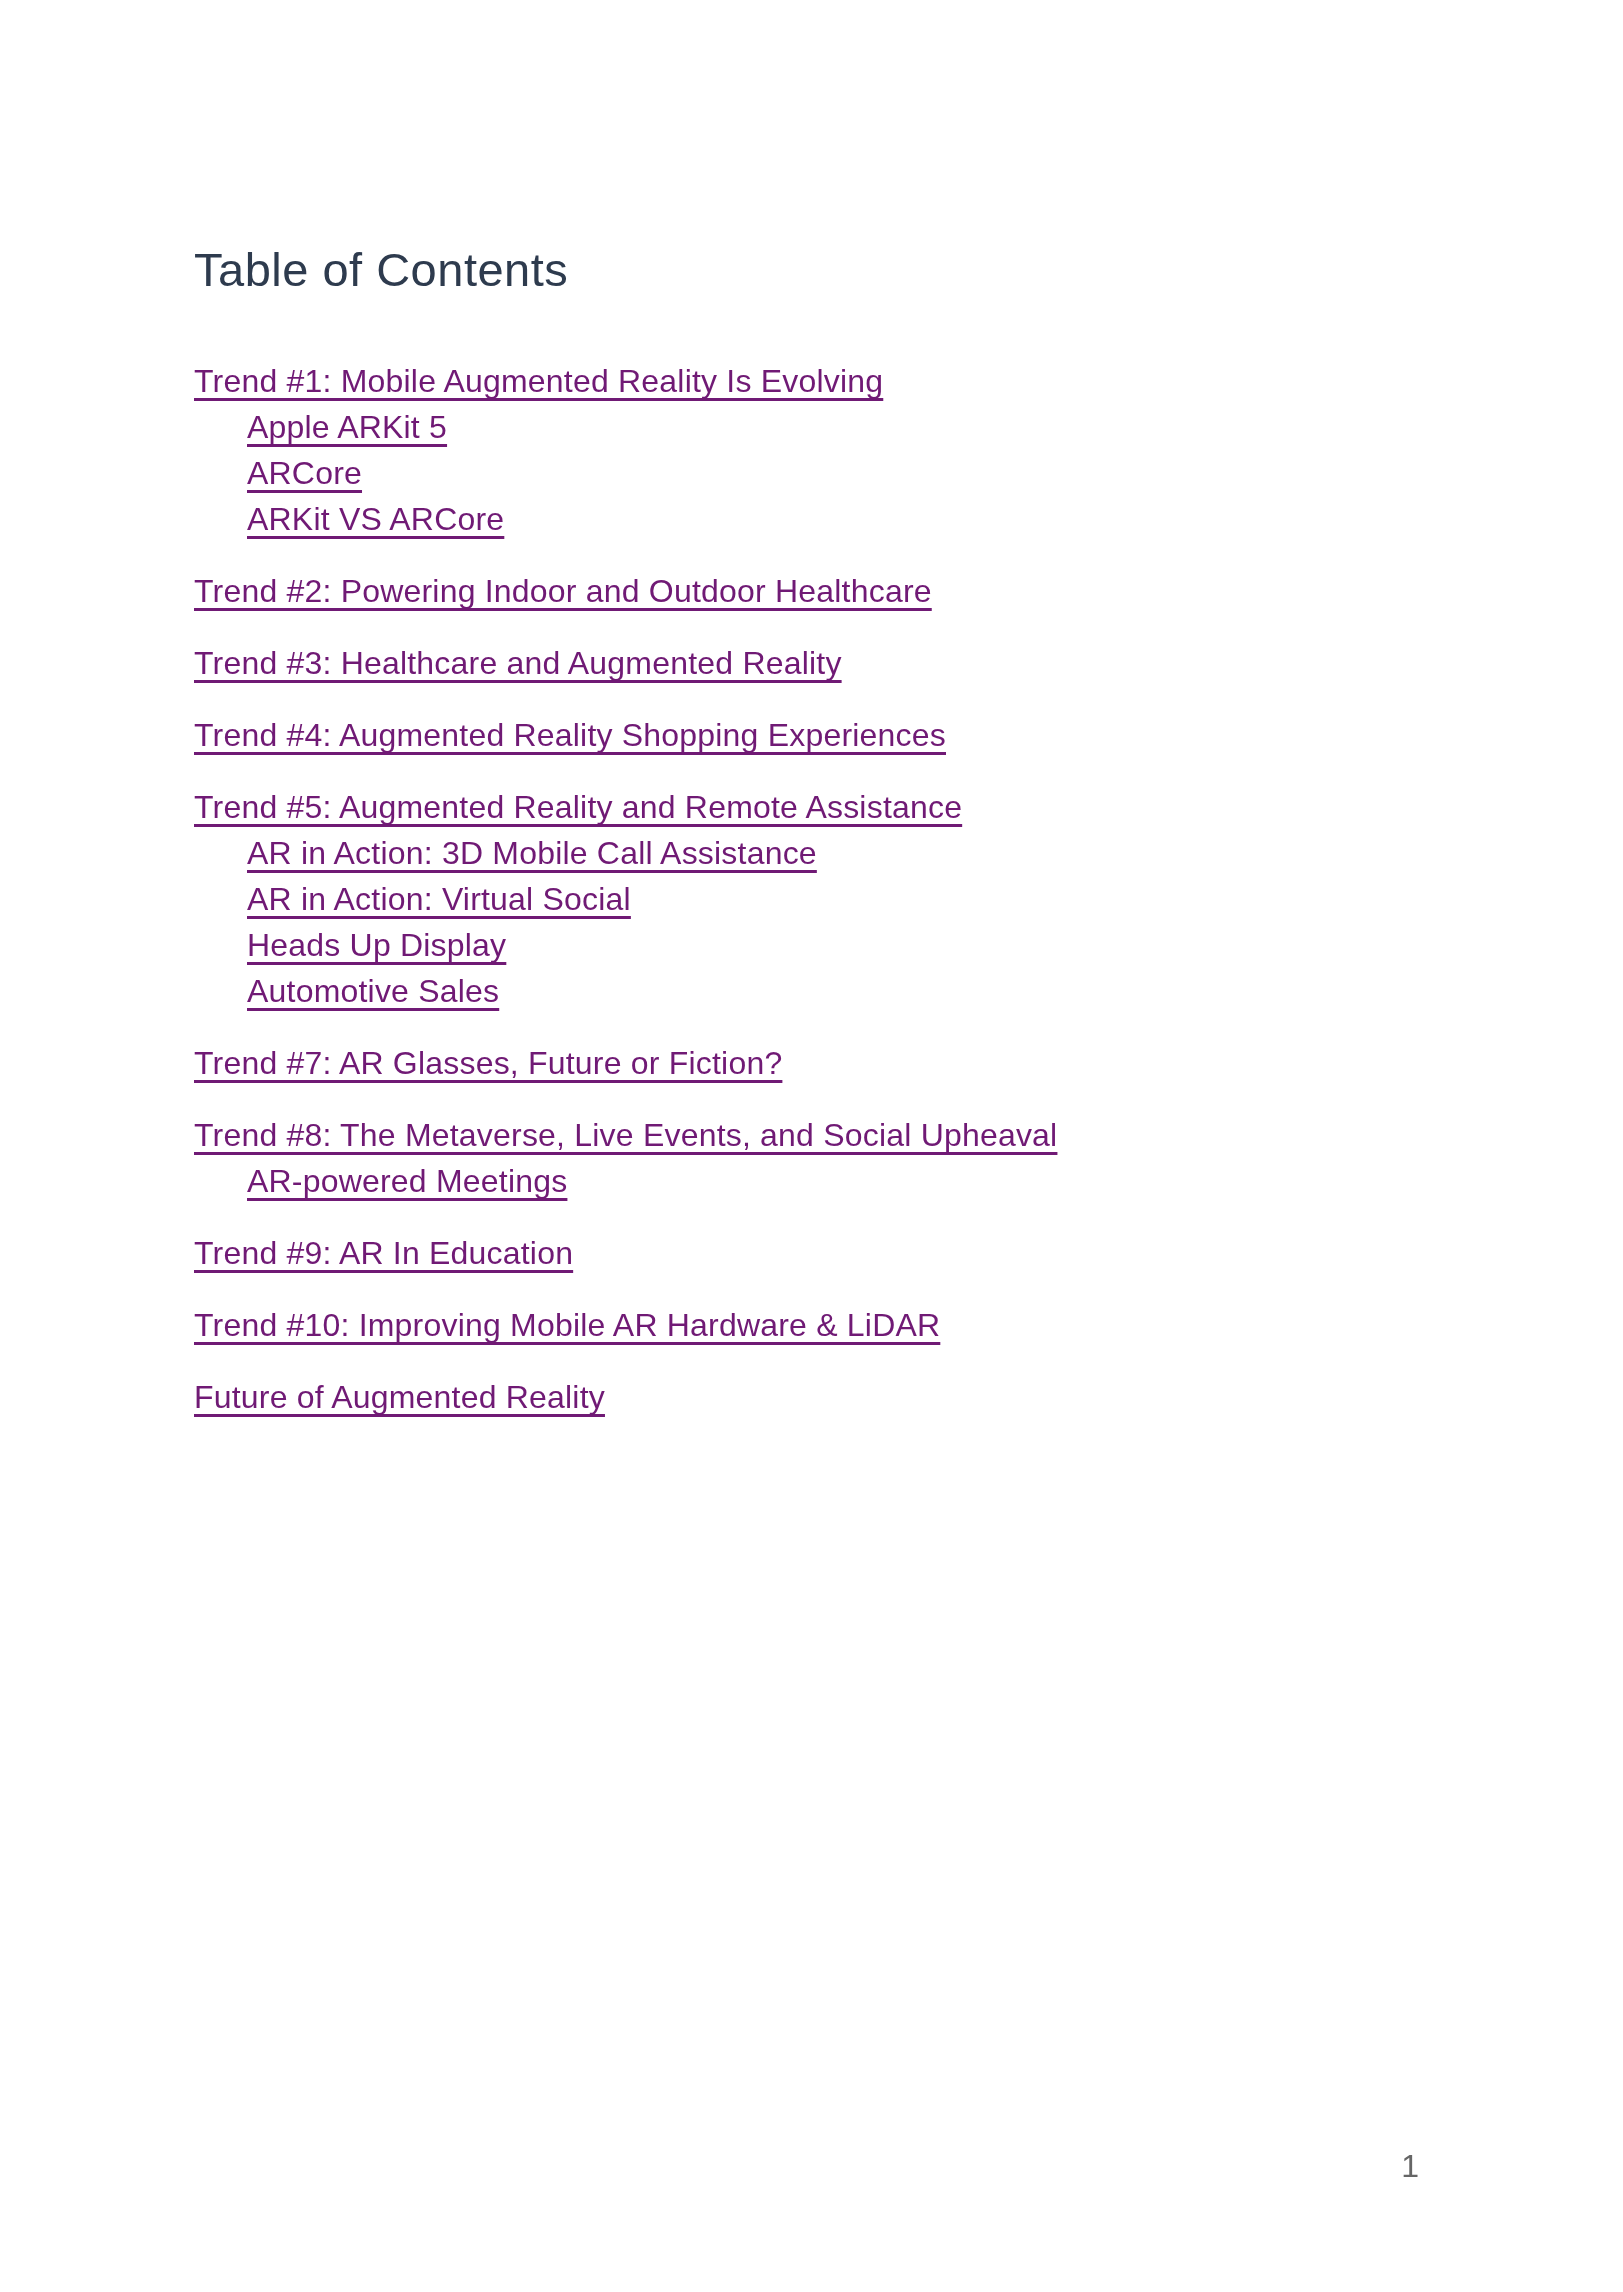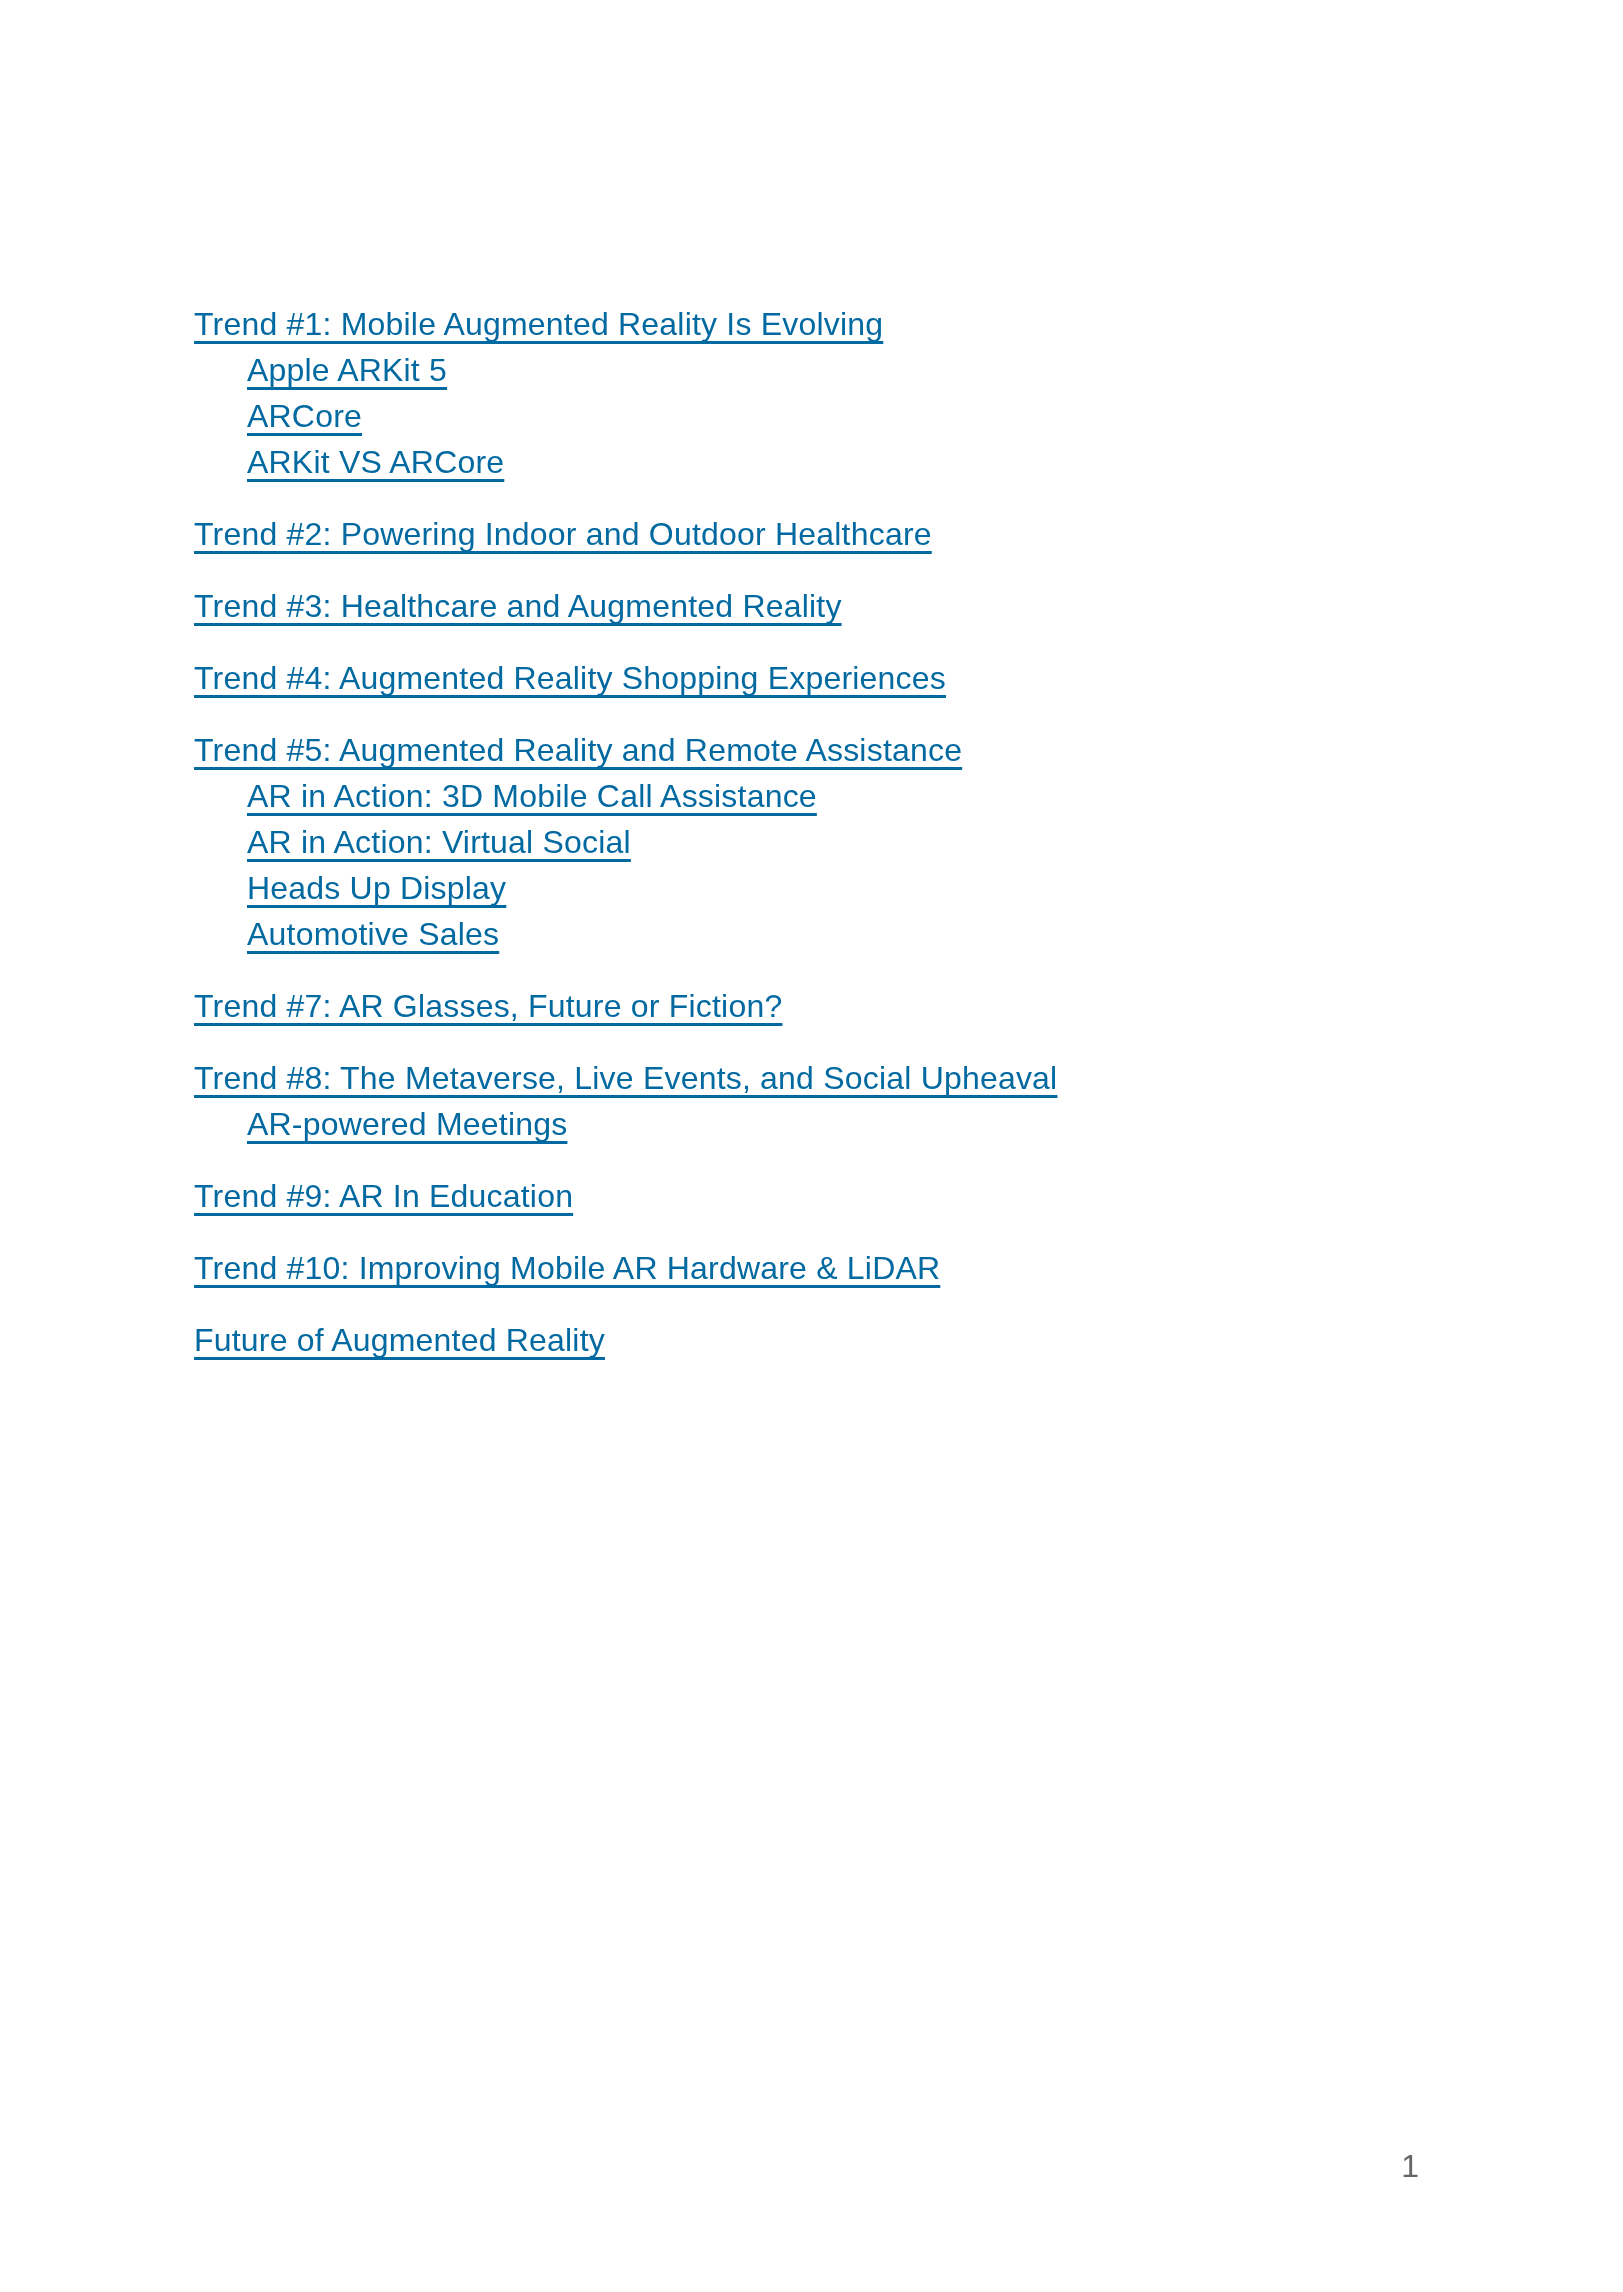--- a/index.html
+++ b/index.html
@@ -32,21 +32,21 @@
   }
   .toc-list {
     margin: 0;
     padding: 0;
   }
   .entry {
     display: block;
     width: fit-content;
     font-size: 32px;
     line-height: 39px;
-    color: #0369a1;
+    color: #701a75;
     text-decoration: underline;
     text-decoration-thickness: 2.9px;
     text-underline-offset: 5.9px;
     text-decoration-skip-ink: none;
     cursor: pointer;
     letter-spacing: 0.2px;
   }
   .entry.l1 {
     margin-top: 33px;
   }
@@ -63,20 +63,21 @@
     right: 204px;
     font-size: 32px;
     line-height: 39px;
     color: #666666;
   }
 </style>
 </head>
 <body>
 
 <div class="page">
+  <h1 class="doc-title">Table of Contents</h1>
 
   <nav class="toc-list" id="toc-list">
       <a class="entry l1">Trend #1: Mobile Augmented Reality Is Evolving</a>
       <a class="entry l2">Apple ARKit 5</a>
       <a class="entry l2">ARCore</a>
       <a class="entry l2">ARKit VS ARCore</a>
       <a class="entry l1">Trend #2: Powering Indoor and Outdoor Healthcare</a>
       <a class="entry l1">Trend #3: Healthcare and Augmented Reality</a>
       <a class="entry l1">Trend #4: Augmented Reality Shopping Experiences</a>
       <a class="entry l1">Trend #5: Augmented Reality and Remote Assistance</a>

